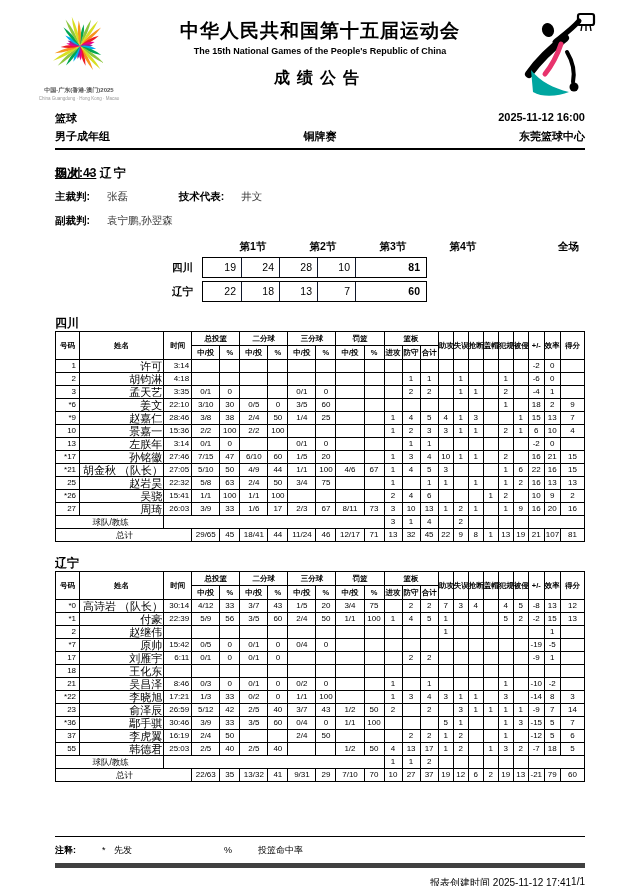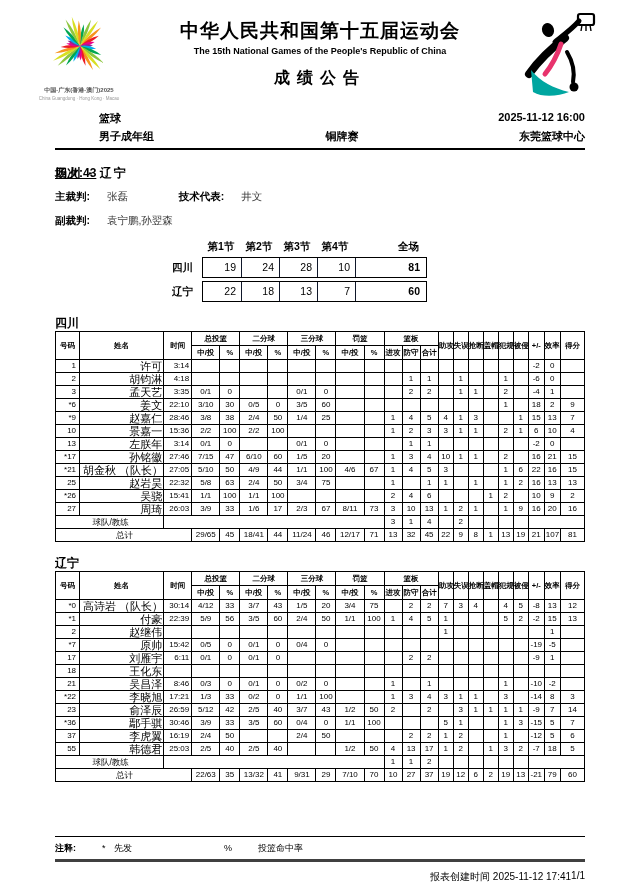--- a/index.html
+++ b/index.html
@@ -12,35 +12,35 @@
   .header-block{height:100px;position:relative;margin-top:8px;}
   .emblem{position:absolute;left:-22px;top:2px;}
   .pictogram{position:absolute;right:-16px;top:0;}
   .title-wrap{position:absolute;left:50%;transform:translateX(-50%);top:10px;width:380px;text-align:center;}
   .title-cn{font-size:19px;font-weight:bold;letter-spacing:1px;white-space:nowrap;}
   .title-en{font-size:9px;font-weight:bold;margin-top:2px;}
   .bulletin{font-size:16px;font-weight:bold;letter-spacing:7px;margin-top:12px;}
 
   .meta-row{display:flex;justify-content:space-between;font-weight:bold;font-size:11px;margin-top:3px;}
   .meta-row .c{flex:1;text-align:center;}
-  .meta-row .l{flex:1;text-align:left;margin-left:44px;}
+  .meta-row .l{flex:1;text-align:left;}
   .meta-row .r{flex:1;text-align:right;}
   .rule{border-bottom:2px solid #000;margin-top:4px;}
 
   
   .match-row{margin-top:15px;position:relative;height:16px;font-weight:bold;font-size:12px;text-decoration:underline;}
   .match-center{position:absolute;left:0;right:0;letter-spacing:2px;}
   .officials{margin-top:9px;font-size:10.5px;height:15px;}
   .officials .lab{font-weight:bold;}
   .officials .val{color:#3a3a3a;margin-left:14px;margin-top:48px;}
   .officials .lab2{font-weight:bold;margin-left:48px;}
 
   
   .qwrap{margin-top:10px;font-size:10.5px;}
-  .qhead{display:flex;height:15px;align-items:center;font-weight:bold;}
+  .qhead{display:flex;height:15px;align-items:center;font-weight:bold;gap:32px;}
   .qlabel{width:147px;text-align:right;padding-right:9px;font-weight:bold;}
   .qc{width:38px;text-align:center;}
   .qtot{width:71px;text-align:right;padding-right:6px;}
   .qrow{display:flex;margin-top:3px;align-items:center;height:21px;}
   .qbox{display:flex;border:1.5px solid #000;height:21px;line-height:18px;}
   .qbox .qc{text-align:right;padding-right:5px;}
   .qbox .qc + .qc,.qbox .qtot{border-left:1px solid #0f172a;}
   .qbox .qtot{font-weight:bold;}
 
   
@@ -49,21 +49,21 @@
   .stats th,.stats td{border:1px solid #000;overflow:hidden;white-space:nowrap;}
   .stats th{font-size:7.5px;font-weight:bold;height:14px;padding:0;text-align:center;}
   .stats td{font-size:8px;height:13px;line-height:12px;padding:0 1px;text-align:center;}
   .stats td.num{text-align:right;padding-right:3px;}
   .stats td.name{text-align:right;padding-left:3px;font-size:11px;}
   .stats td.time{text-align:right;padding-right:2px;}
   .stats td.rowlabel{text-align:center;padding-left:3px;font-size:8.5px;}
 
   
   .footer{position:absolute;top:836px;left:55px;width:530px;}
-  .legend{border-top:1px solid #000;border-bottom:3px solid #404040;height:26px;
+  .legend{border-top:1px solid #000;border-bottom:5px solid #404040;height:32px;
           display:flex;align-items:center;font-size:9px;}
   .legend .lab{font-weight:bold;}
   .legend .sym1{margin-left:26px;width:10px;}
   .legend .mean1{margin-left:2px;}
   .legend .sym2{margin-left:92px;}
   .legend .mean2{margin-left:26px;}
   .created-row{display:flex;justify-content:flex-end;font-size:10px;margin-top:8px;}
 </style>
 </head>
 <body>

